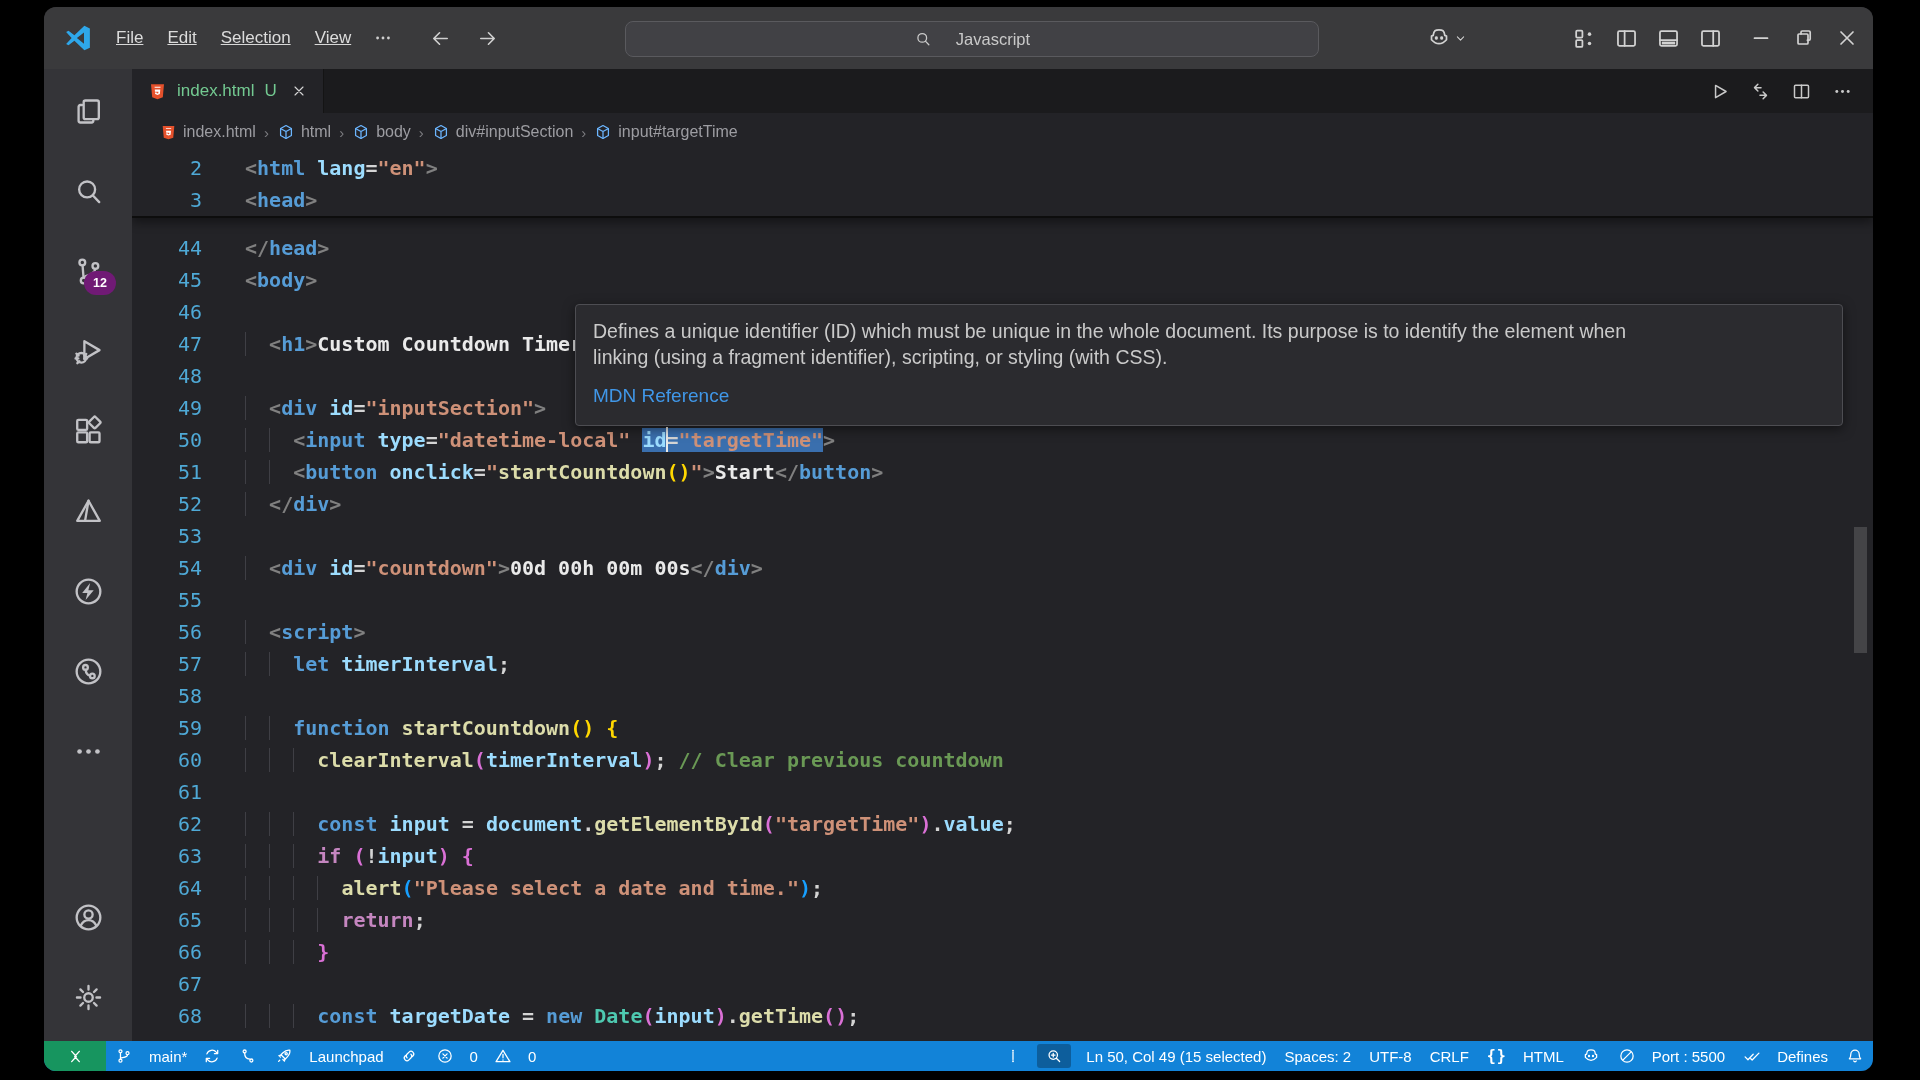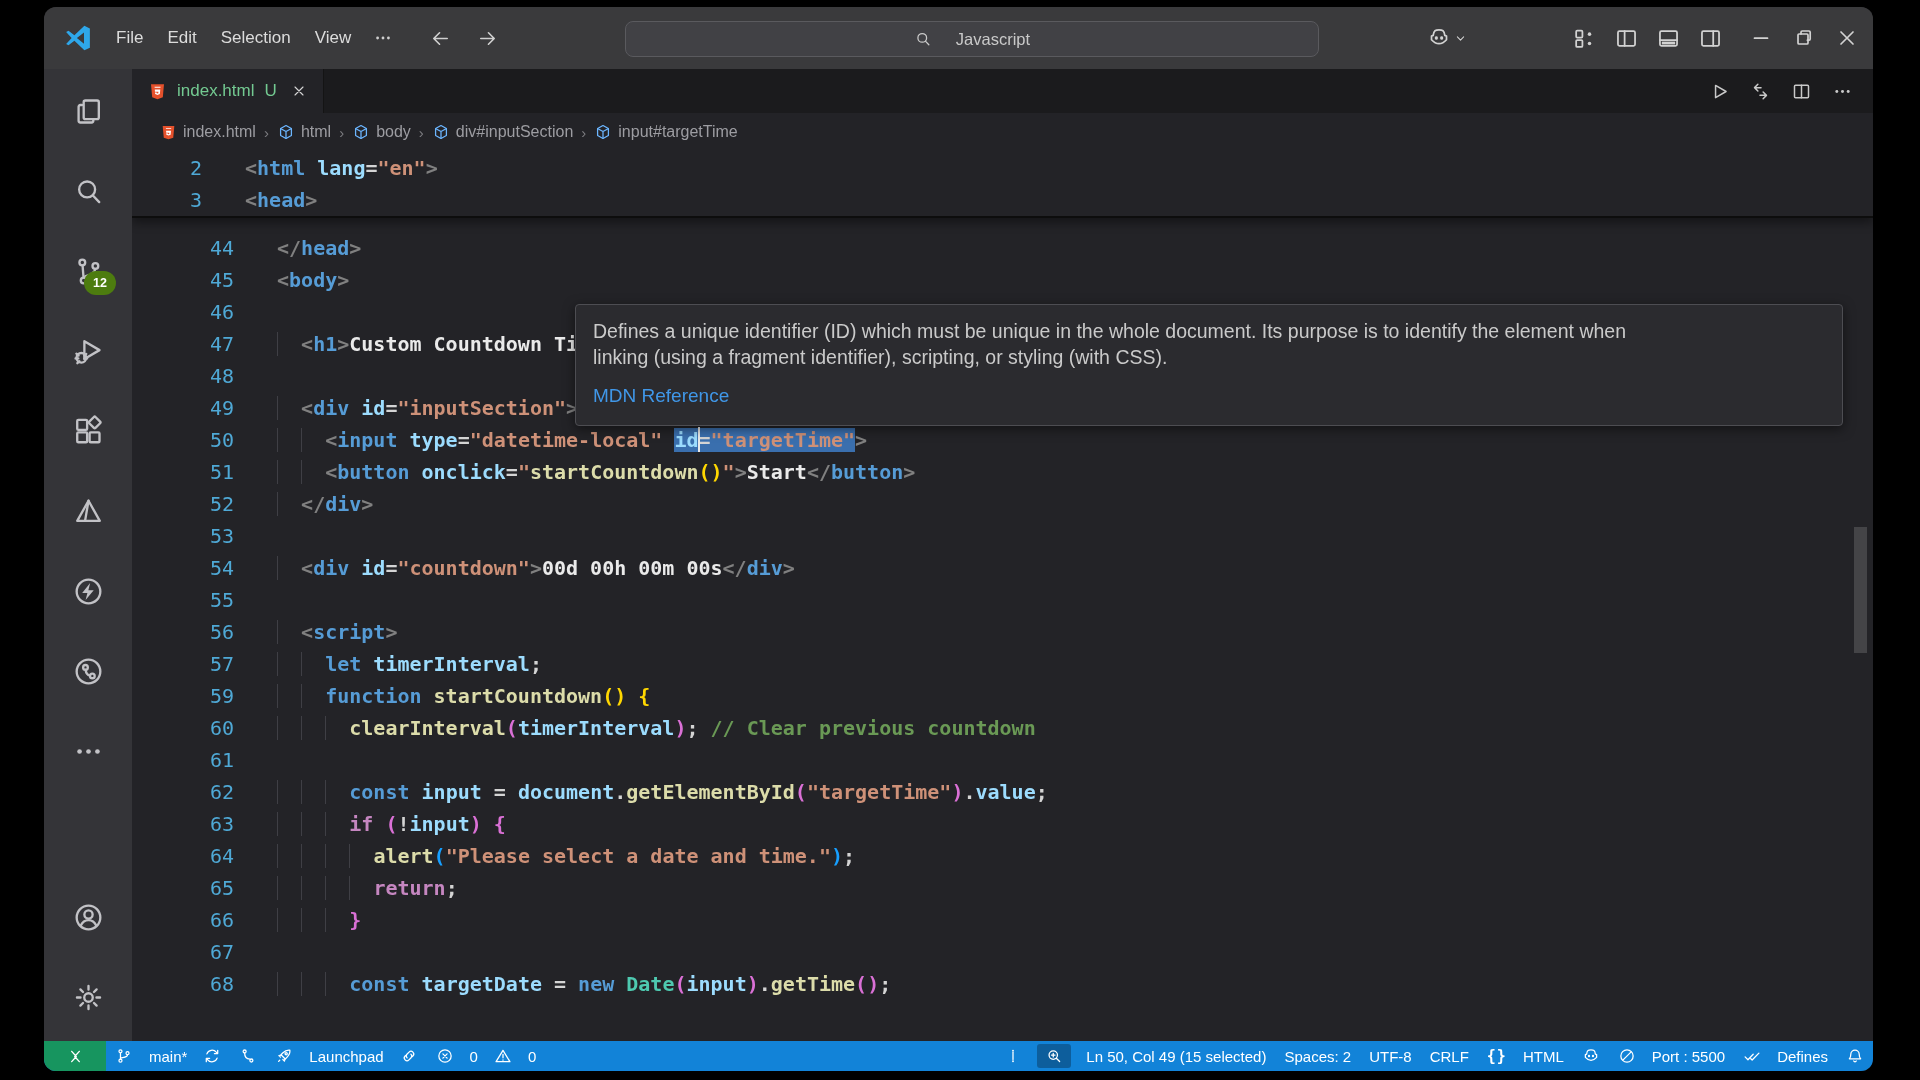--- a/index.html
+++ b/index.html
@@ -3,39 +3,39 @@
 <meta charset="utf-8">
 <style>
   html,body{margin:0;padding:0;width:1920px;height:1080px;background:#000;overflow:hidden;
     font-family:"Liberation Sans",sans-serif;-webkit-font-smoothing:antialiased;}
   .window{position:absolute;left:44px;top:7px;width:1829px;height:1064px;background:#232327;
     border-radius:12px;overflow:hidden;display:flex;flex-direction:column;}
   
   .titlebar{height:62px;background:#3a3a3c;display:flex;align-items:center;position:relative;
     flex:0 0 auto;color:#d8d8d8;padding-left:18px;}
   .logo{width:30px;height:30px;margin-right:12px;display:flex;align-items:center;}
-  .menus{display:flex;align-items:flex-end;}
+  .menus{display:flex;align-items:flex-end;text-decoration:underline;}
   .menu{font-size:17px;color:#dcdcdc;padding:5px 12px;border-radius:6px;cursor:default;}
   .menu-overflow{color:#cfcfcf;padding:4px 10px;}
   .nav{display:flex;gap:24px;margin-left:26px;color:#cfcfcf;}
   .cc{position:absolute;left:581px;top:14px;width:692px;height:34px;background:#414145;
     border:1px solid #5a5a5e;border-radius:8px;display:flex;align-items:center;justify-content:center;
     gap:24px;color:#c9c9c9;font-size:16.5px;}
   .tbr{position:absolute;right:14px;top:0;height:62px;display:flex;align-items:center;color:#d2d2d2;}
   .copilot-btn{display:flex;align-items:center;gap:2px;}
   .grp-layout{display:flex;gap:17px;margin-left:104px;}
   .grp-controls{display:flex;gap:19px;margin-left:26px;}
   
   .main{flex:1;display:flex;min-height:0;}
   .activitybar{width:88px;background:#343438;display:flex;flex-direction:column;align-items:center;
     color:#c2c2c6;flex:0 0 auto;padding-top:2px;}
   .ab-item{height:80px;width:100%;display:flex;align-items:center;justify-content:center;position:relative;}
   .ab-bottom{margin-top:auto;width:100%;padding-bottom:4px;}
   .badge{position:absolute;right:16px;bottom:16px;min-width:24px;height:24px;border-radius:12px;
-    background:#4d7c0f;color:#fff;font-size:12.5px;font-weight:bold;display:flex;align-items:center;
+    background:#701a75;color:#fff;font-size:12.5px;font-weight:bold;display:flex;align-items:center;
     justify-content:center;padding:0 4px;}
   .editor-col{flex:1;display:flex;flex-direction:column;min-width:0;background:#232327;}
   
   .tabbar{height:44px;background:#1b1b1d;display:flex;align-items:stretch;flex:0 0 auto;}
   .tab{display:flex;align-items:center;gap:10px;padding:0 16px;background:#232327;color:#73C991;
     font-size:17px;border-right:1px solid #141414;}
   .tab-close{color:#d5d5d5;display:flex;align-items:center;margin-left:4px;}
   .tab-actions{margin-left:auto;display:flex;align-items:center;gap:20px;padding-right:20px;color:#c9c9c9;}
   
   .breadcrumbs{height:38px;display:flex;align-items:center;padding-left:28px;gap:7px;color:#9d9da2;
@@ -43,21 +43,21 @@
   .crumb{display:flex;align-items:center;gap:6px;}
   .crumb-sep{color:#7c7c80;font-size:15px;padding:0 1px;}
   
   .editor{flex:1;position:relative;overflow:hidden;font-family:"DejaVu Sans Mono",monospace;
     font-size:20px;font-weight:700;line-height:32px;color:#d4d4d4;}
   .row{display:flex;height:32px;white-space:pre;}
   .ln{flex:0 0 70px;text-align:right;color:#4FA9D6;font-weight:400;}
   .code{padding-left:43px;}
   .sticky{position:absolute;top:0;left:0;right:0;background:#232327;z-index:5;
     border-bottom:2px solid #0d0d0d;box-shadow:0 5px 9px rgba(0,0,0,.38);padding-top:1px;}
-  .lines{position:absolute;top:81px;left:0;right:17px;z-index:1;margin-left:32px;}
+  .lines{position:absolute;top:81px;left:0;right:17px;z-index:1;}
   .tk-p{color:#808080}.tk-tag{color:#569cd6}.tk-attr{color:#9cdcfe}.tk-str{color:#ce9178}
   .tk-op{color:#d4d4d4}.tk-txt{color:#eaeaea}.tk-kw{color:#569cd6}.tk-ctrl{color:#C586C0}
   .tk-fn{color:#DCDCAA}.tk-var{color:#9CDCFE}.tk-cls{color:#4EC9B0}.tk-cmt{color:#6A9955}
   .tk-b1{color:#FFD700}.tk-b2{color:#DA70D6}.tk-b3{color:#179FFF}
   .tk-ws{box-shadow:inset 1px 0 0 #3f3f45;}
   .sel{background:#3a6fae;}
   .ibeam{display:inline-block;width:2px;height:25px;background:#e9e9e9;vertical-align:middle;
     margin:0 -1px;position:relative;top:-2px;}
   .tooltip{position:absolute;left:443px;top:153px;width:1268px;height:122px;background:#2b2b2f;
     border:1px solid #4d4d52;border-radius:4px;padding:13px 17px;z-index:10;
@@ -375,20 +375,21 @@
             <div class="row"><div class="ln">48</div><div class="code"></div></div>
             <div class="row"><div class="ln">49</div><div class="code"><span class="tk-ws">  </span><span class="tk-p">&lt;</span><span class="tk-tag">div</span><span class="tk-op"> </span><span class="tk-attr">id</span><span class="tk-op">=</span><span class="tk-str">"inputSection"</span><span class="tk-p">&gt;</span></div></div>
             <div class="row"><div class="ln">50</div><div class="code"><span class="tk-ws">  </span><span class="tk-ws">  </span><span class="tk-p">&lt;</span><span class="tk-tag">input</span><span class="tk-op"> </span><span class="tk-attr">type</span><span class="tk-op">=</span><span class="tk-str">"datetime-local"</span><span class="tk-op"> </span><span class="tk-attr sel">id</span><span class="ibeam"></span><span class="tk-op sel">=</span><span class="tk-str sel">"targetTime"</span><span class="tk-p">&gt;</span></div></div>
             <div class="row"><div class="ln">51</div><div class="code"><span class="tk-ws">  </span><span class="tk-ws">  </span><span class="tk-p">&lt;</span><span class="tk-tag">button</span><span class="tk-op"> </span><span class="tk-attr">onclick</span><span class="tk-op">=</span><span class="tk-str">"</span><span class="tk-fn">startCountdown</span><span class="tk-b1">()</span><span class="tk-str">"</span><span class="tk-p">&gt;</span><span class="tk-txt">Start</span><span class="tk-p">&lt;/</span><span class="tk-tag">button</span><span class="tk-p">&gt;</span></div></div>
             <div class="row"><div class="ln">52</div><div class="code"><span class="tk-ws">  </span><span class="tk-p">&lt;/</span><span class="tk-tag">div</span><span class="tk-p">&gt;</span></div></div>
             <div class="row"><div class="ln">53</div><div class="code"></div></div>
             <div class="row"><div class="ln">54</div><div class="code"><span class="tk-ws">  </span><span class="tk-p">&lt;</span><span class="tk-tag">div</span><span class="tk-op"> </span><span class="tk-attr">id</span><span class="tk-op">=</span><span class="tk-str">"countdown"</span><span class="tk-p">&gt;</span><span class="tk-txt">00d 00h 00m 00s</span><span class="tk-p">&lt;/</span><span class="tk-tag">div</span><span class="tk-p">&gt;</span></div></div>
             <div class="row"><div class="ln">55</div><div class="code"></div></div>
             <div class="row"><div class="ln">56</div><div class="code"><span class="tk-ws">  </span><span class="tk-p">&lt;</span><span class="tk-tag">script</span><span class="tk-p">&gt;</span></div></div>
             <div class="row"><div class="ln">57</div><div class="code"><span class="tk-ws">  </span><span class="tk-ws">  </span><span class="tk-kw">let</span><span class="tk-op"> </span><span class="tk-var">timerInterval</span><span class="tk-op">;</span></div></div>
+            <div class="row"><div class="ln">58</div><div class="code"></div></div>
             <div class="row"><div class="ln">59</div><div class="code"><span class="tk-ws">  </span><span class="tk-ws">  </span><span class="tk-kw">function</span><span class="tk-op"> </span><span class="tk-fn">startCountdown</span><span class="tk-b1">()</span><span class="tk-op"> </span><span class="tk-b1">{</span></div></div>
             <div class="row"><div class="ln">60</div><div class="code"><span class="tk-ws">  </span><span class="tk-ws">  </span><span class="tk-ws">  </span><span class="tk-fn">clearInterval</span><span class="tk-b2">(</span><span class="tk-var">timerInterval</span><span class="tk-b2">)</span><span class="tk-op">; </span><span class="tk-cmt">// Clear previous countdown</span></div></div>
             <div class="row"><div class="ln">61</div><div class="code"></div></div>
             <div class="row"><div class="ln">62</div><div class="code"><span class="tk-ws">  </span><span class="tk-ws">  </span><span class="tk-ws">  </span><span class="tk-kw">const</span><span class="tk-op"> </span><span class="tk-var">input</span><span class="tk-op"> = </span><span class="tk-var">document</span><span class="tk-op">.</span><span class="tk-fn">getElementById</span><span class="tk-b2">(</span><span class="tk-str">"targetTime"</span><span class="tk-b2">)</span><span class="tk-op">.</span><span class="tk-var">value</span><span class="tk-op">;</span></div></div>
             <div class="row"><div class="ln">63</div><div class="code"><span class="tk-ws">  </span><span class="tk-ws">  </span><span class="tk-ws">  </span><span class="tk-ctrl">if</span><span class="tk-op"> </span><span class="tk-b2">(</span><span class="tk-op">!</span><span class="tk-var">input</span><span class="tk-b2">)</span><span class="tk-op"> </span><span class="tk-b2">{</span></div></div>
             <div class="row"><div class="ln">64</div><div class="code"><span class="tk-ws">  </span><span class="tk-ws">  </span><span class="tk-ws">  </span><span class="tk-ws">  </span><span class="tk-fn">alert</span><span class="tk-b3">(</span><span class="tk-str">"Please select a date and time."</span><span class="tk-b3">)</span><span class="tk-op">;</span></div></div>
             <div class="row"><div class="ln">65</div><div class="code"><span class="tk-ws">  </span><span class="tk-ws">  </span><span class="tk-ws">  </span><span class="tk-ws">  </span><span class="tk-ctrl">return</span><span class="tk-op">;</span></div></div>
             <div class="row"><div class="ln">66</div><div class="code"><span class="tk-ws">  </span><span class="tk-ws">  </span><span class="tk-ws">  </span><span class="tk-b2">}</span></div></div>
             <div class="row"><div class="ln">67</div><div class="code"></div></div>
             <div class="row"><div class="ln">68</div><div class="code"><span class="tk-ws">  </span><span class="tk-ws">  </span><span class="tk-ws">  </span><span class="tk-kw">const</span><span class="tk-op"> </span><span class="tk-var">targetDate</span><span class="tk-op"> = </span><span class="tk-kw">new</span><span class="tk-op"> </span><span class="tk-cls">Date</span><span class="tk-b2">(</span><span class="tk-var">input</span><span class="tk-b2">)</span><span class="tk-op">.</span><span class="tk-fn">getTime</span><span class="tk-b2">()</span><span class="tk-op">;</span></div></div>

